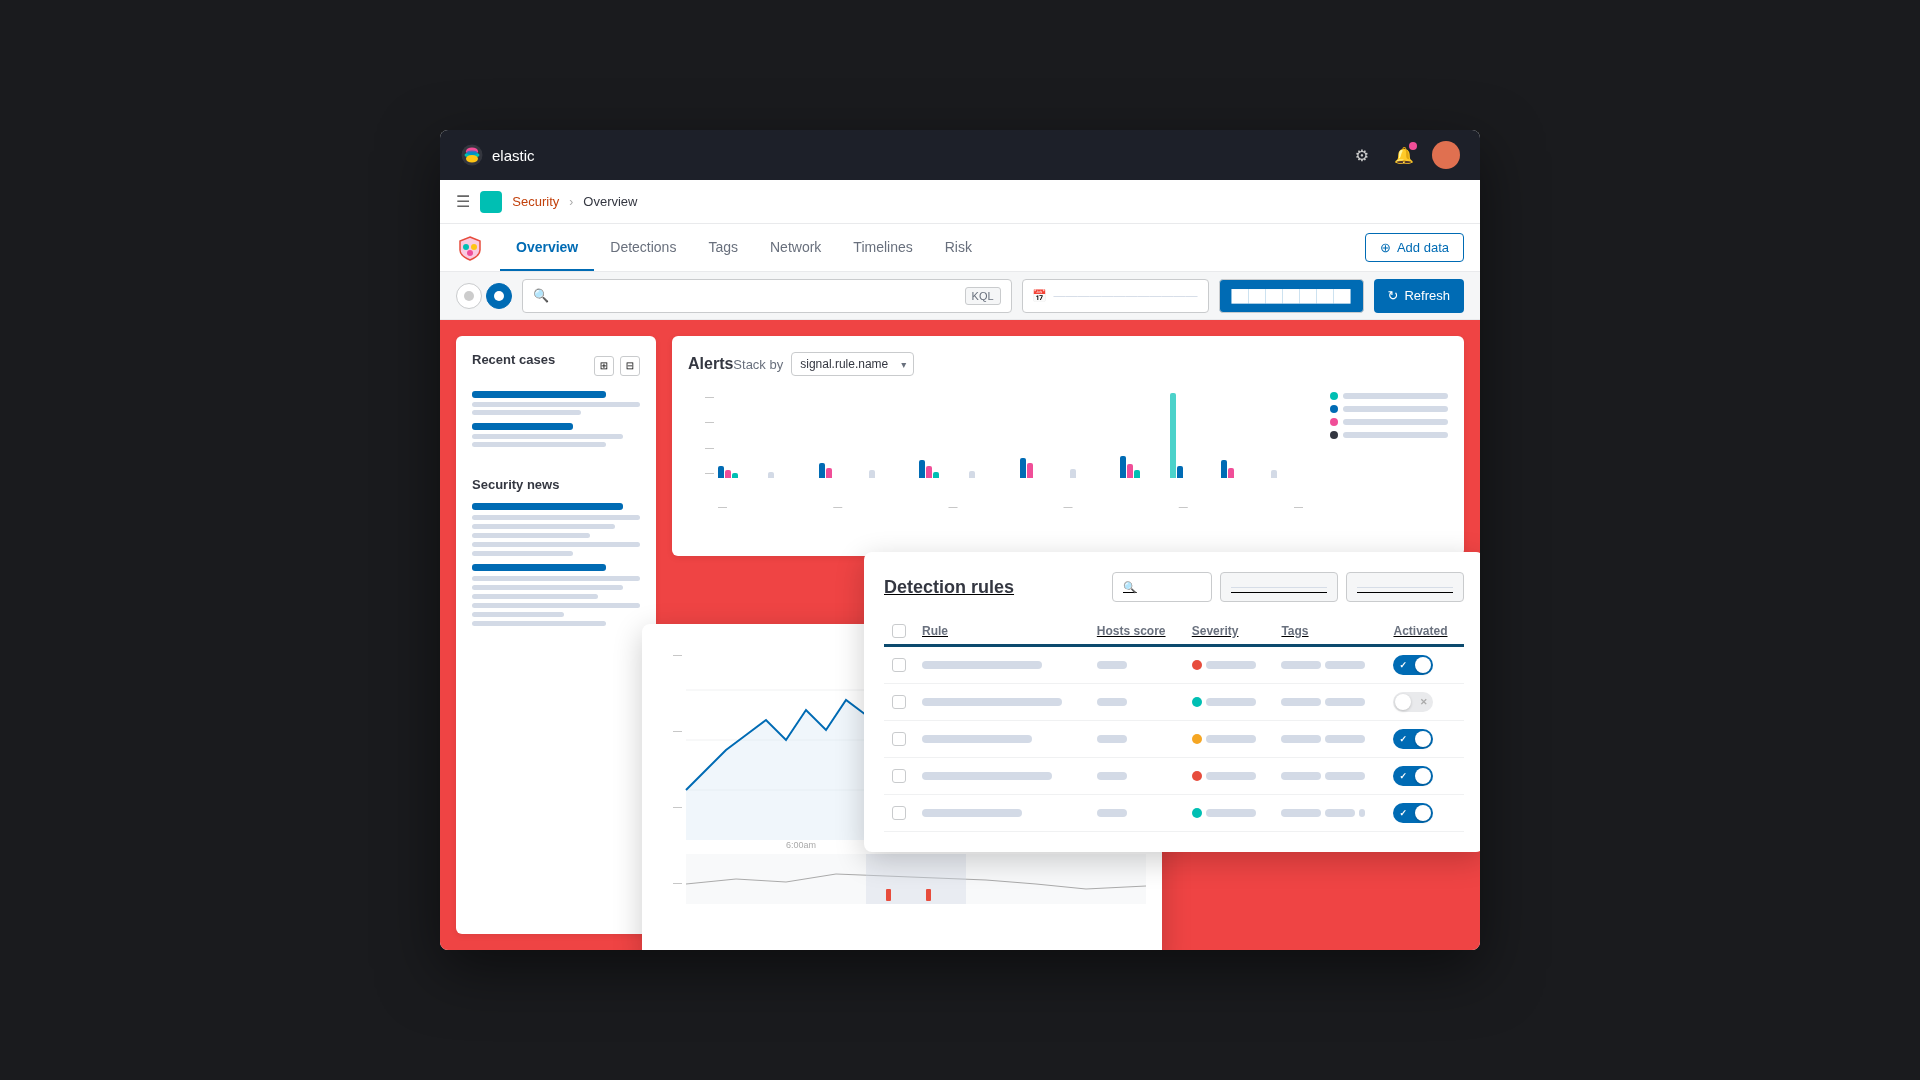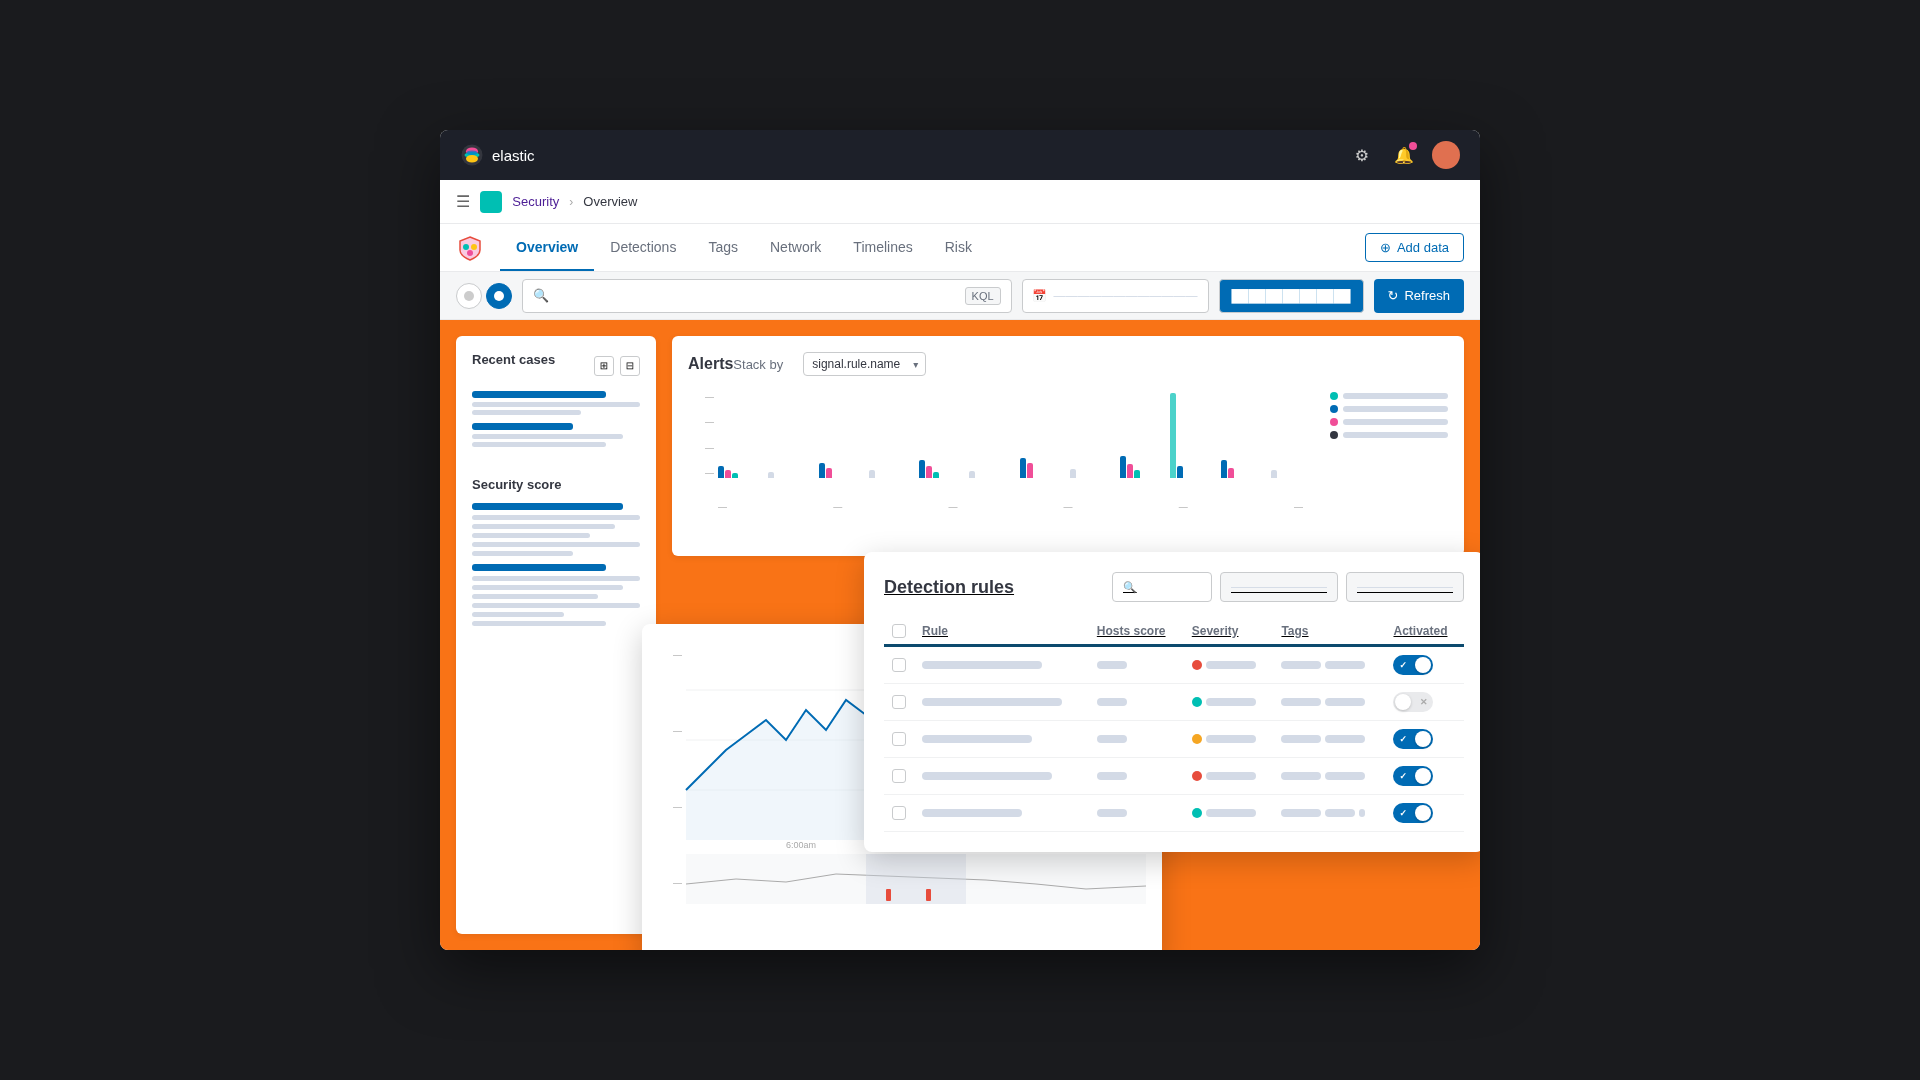--- a/index.html
+++ b/index.html
@@ -92,21 +92,21 @@
     }
     .hamburger-icon { color: #666; font-size: 16px; cursor: pointer; }
     .app-icon {
       width: 22px;
       height: 22px;
       background: #00bfb3;
       border-radius: 4px;
     }
     .breadcrumb-item {
       font-size: 13px;
-      color: #4c1d95;
+      color: #c2410c;
     }
     .breadcrumb-separator { color: #aaa; font-size: 12px; }
     .breadcrumb-current { color: #343741; font-weight: 500; }
     
     .nav-bar {
       background: #fff;
       height: 48px;
       display: flex;
       align-items: center;
       padding: 0 16px;
@@ -248,21 +248,21 @@
       align-items: center;
       gap: 6px;
     }
     
     .main-content {
       flex: 1;
       display: flex;
       padding: 16px;
       gap: 16px;
       overflow: hidden;
-      background: #f97316;
+      background: #ef4444;
     }
     
     .left-panel {
       width: 200px;
       flex-shrink: 0;
       display: flex;
       flex-direction: column;
       gap: 0;
       background: #fff;
       border-radius: 6px;
@@ -304,21 +304,21 @@
       margin-bottom: 12px;
     }
     .alerts-title {
       font-size: 16px;
       font-weight: 700;
       color: #343741;
     }
     .stack-by-control {
       display: flex;
       align-items: center;
-      gap: 20px;
+      gap: 8px;
     }
     .stack-by-label {
       font-size: 13px;
       color: #69707d;
     }
     .stack-by-select {
       background: #fff;
       border: 1px solid #c9cbcd;
       border-radius: 4px;
       padding: 4px 24px 4px 8px;
@@ -588,21 +588,21 @@
           <div style="height:5px;background:#d3dae6;border-radius:3px;width:65%;margin-bottom:3px;"></div>
         </div>
         <div class="case-item">
           <div style="height:7px;background:#006bb4;border-radius:3px;width:60%;margin-bottom:4px;"></div>
           <div style="height:5px;background:#d3dae6;border-radius:3px;width:90%;margin-bottom:3px;"></div>
           <div style="height:5px;background:#d3dae6;border-radius:3px;width:80%;margin-bottom:3px;"></div>
         </div>
       </div>
 
       <div class="security-news-section">
-        <span class="panel-section-title">Security score</span>
+        <span class="panel-section-title">Security news</span>
         <div style="margin-top:10px;">
           <div style="height:7px;background:#006bb4;border-radius:3px;width:90%;margin-bottom:5px;"></div>
           <div style="height:5px;background:#d3dae6;border-radius:3px;width:100%;margin-bottom:4px;"></div>
           <div style="height:5px;background:#d3dae6;border-radius:3px;width:85%;margin-bottom:4px;"></div>
           <div style="height:5px;background:#d3dae6;border-radius:3px;width:70%;margin-bottom:4px;"></div>
           <div style="height:5px;background:#d3dae6;border-radius:3px;width:100%;margin-bottom:4px;"></div>
           <div style="height:5px;background:#d3dae6;border-radius:3px;width:60%;margin-bottom:8px;"></div>
           <div style="height:7px;background:#006bb4;border-radius:3px;width:80%;margin-bottom:5px;"></div>
           <div style="height:5px;background:#d3dae6;border-radius:3px;width:100%;margin-bottom:4px;"></div>
           <div style="height:5px;background:#d3dae6;border-radius:3px;width:90%;margin-bottom:4px;"></div>

